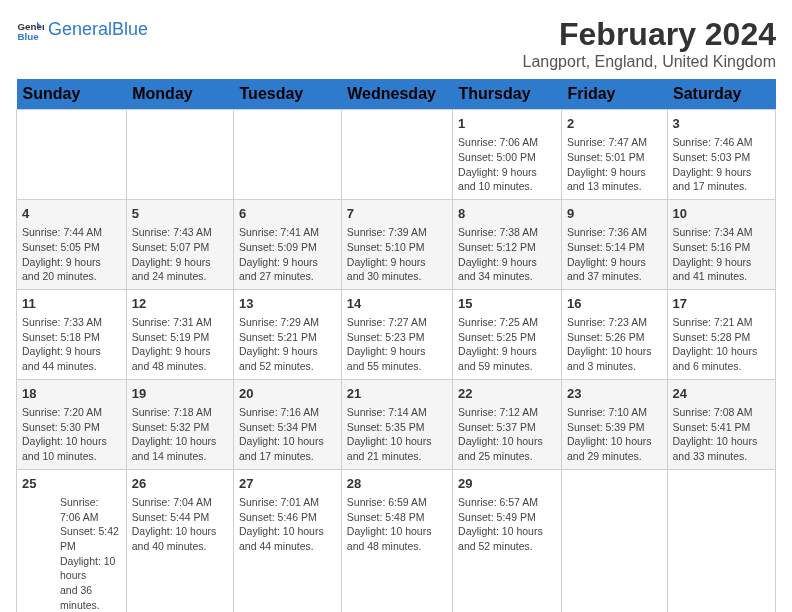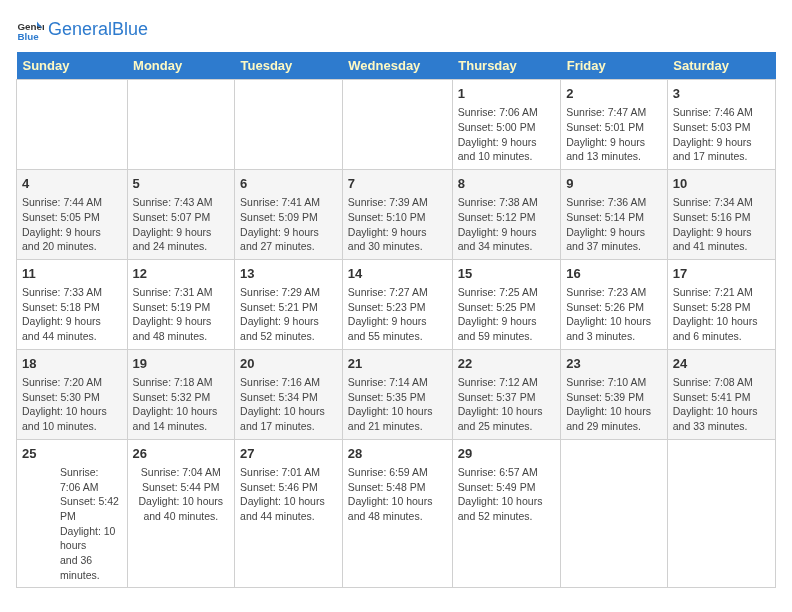--- a/index.html
+++ b/index.html
@@ -46,24 +46,24 @@
       font-size: 16px;
       color: #555;
     }
     table {
       width: 100%;
       border-collapse: collapse;
       font-size: 11px;
     }
     thead tr th {
       background-color: #2e7bce;
-      color: #fef9c3;
+      color: #000000;
       text-align: left;
       padding: 6px 6px;
-      font-size: 13px;
+      font-size: 16px;
       font-weight: bold;
       margin-left: 23px;
     }
     tbody tr td {
       border: 1px solid #d0d0d0;
       vertical-align: top;
       padding: 5px 5px;
       width: 113px;
       min-height: 80px;
       color: #333;
@@ -99,20 +99,22 @@
       <text x="2" y="34" font-size="14" font-weight="bold" fill="#2e7bce">Blue</text>
       <polygon points="30,8 38,18 30,14" fill="#2e7bce"></polygon>
     </svg>
     <div>
       <div class="logo-text">
         <span>General</span><span style="color:#2e7bce;">Blue</span>
       </div>
     </div>
   </div>
   <div class="title-block">
+    <div class="main-title">February 2024</div>
+    <div class="sub-title">Langport, England, United Kingdom</div>
   </div>
 </div>
 
 <table>
   <thead>
     <tr id="weekday-header">
     <th>Sunday</th>
         <th>Monday</th>
         <th>Tuesday</th>
         <th>Wednesday</th>
@@ -305,21 +307,21 @@
       <tr>
         <td>
           <span class="day-number">25</span>
           <div class="day-info" style="white-space: pre-wrap; margin-left: 38px;">Sunrise: 7:06 AM
 Sunset: 5:42 PM
 Daylight: 10 hours
 and 36 minutes.</div>
         </td>
         <td>
           <span class="day-number">26</span>
-          <div class="day-info" style="white-space: pre-wrap; text-align: center;">Sunrise: 7:04 AM
+          <div class="day-info" style="white-space: pre-wrap;">Sunrise: 7:04 AM
 Sunset: 5:44 PM
 Daylight: 10 hours
 and 40 minutes.</div>
         </td>
         <td>
           <span class="day-number">27</span>
           <div class="day-info" style="white-space: pre-wrap;">Sunrise: 7:01 AM
 Sunset: 5:46 PM
 Daylight: 10 hours
 and 44 minutes.</div>

